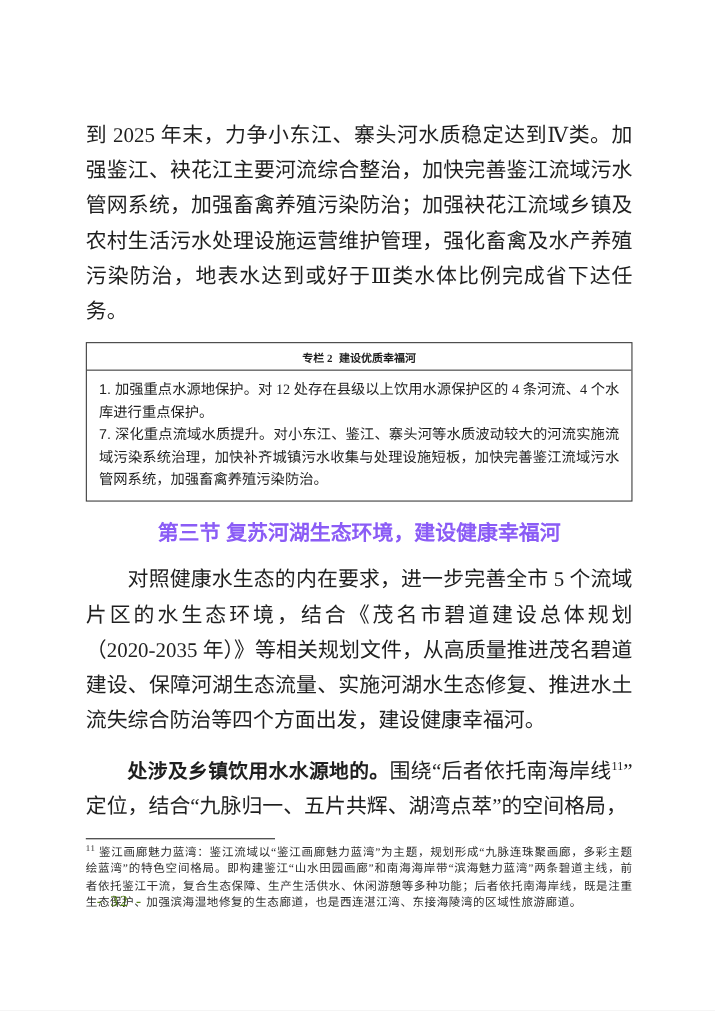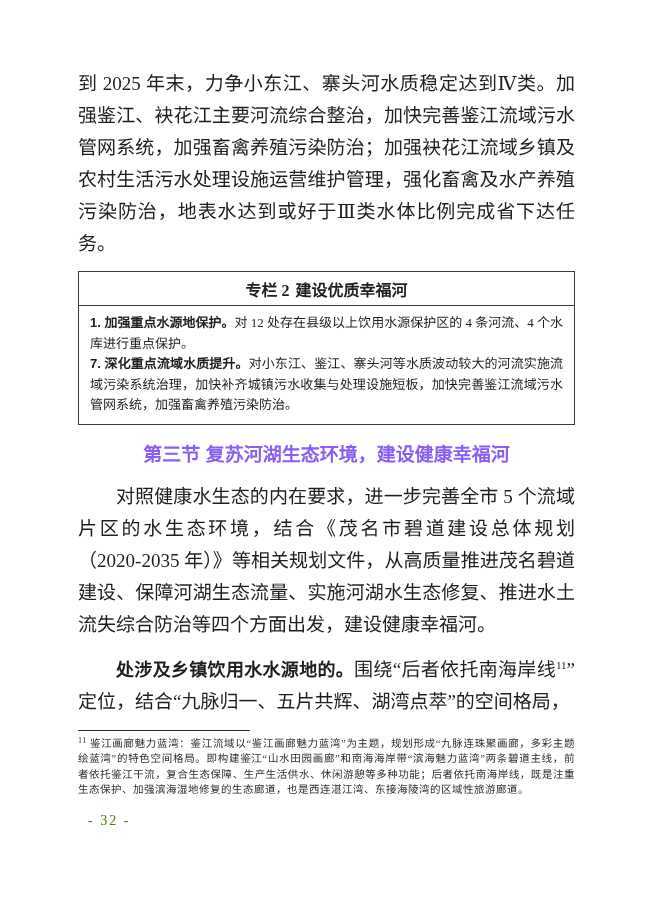--- a/index.html
+++ b/index.html
@@ -4,21 +4,21 @@
 <style>
   * { margin: 0; padding: 0; box-sizing: border-box; }
   html, body { background: #9a9a9a; }
   .page {
     position: relative;
     width: 650px;
     height: 919px;
     margin: 0 auto;
     background: #ffffff;
     color: #1f1f1f;
-    padding: 68px 75px 0 78px;
+    padding: 108px 75px 0 78px;
     font-family: "Liberation Serif", "DejaVu Serif", serif;
     overflow: hidden;
   }
   .body-para {
     font-size: 19px;
     line-height: 32px;
     text-align: justify;
     text-justify: inter-character;
     color: #1f1f1f;
   }
@@ -37,40 +37,40 @@
   
   .column-box {
     margin-top: 11px;
     border: 1px solid #3c3c3c;
   }
   .box-header {
     text-align: center;
     padding: 5px 0 4px;
     border-bottom: 1px solid #3c3c3c;
     font-weight: bold;
-    font-size: 16px;
+    font-size: 10px;
   }
   .box-title-prefix {
     font-family: "Liberation Serif", "DejaVu Serif", serif;
     margin-right: 6px;
   }
   .box-title-text {
     font-family: "Liberation Sans", "DejaVu Sans", sans-serif;
   }
   .box-body {
     padding: 7px 11px 8px;
   }
   .box-item {
     font-size: 13px;
     line-height: 20.5px;
     text-align: justify;
     text-justify: inter-character;
   }
   .box-item-lead {
-    font-weight: bold;
+    font-weight: normal;
     font-family: "Liberation Sans", "DejaVu Sans", sans-serif;
   }
   
   .section-heading {
     margin: 17px 0 13px;
     text-align: center;
     font-family: "Liberation Sans", "DejaVu Sans", sans-serif;
     font-weight: bold;
     font-size: 19px;
     line-height: 26px;

